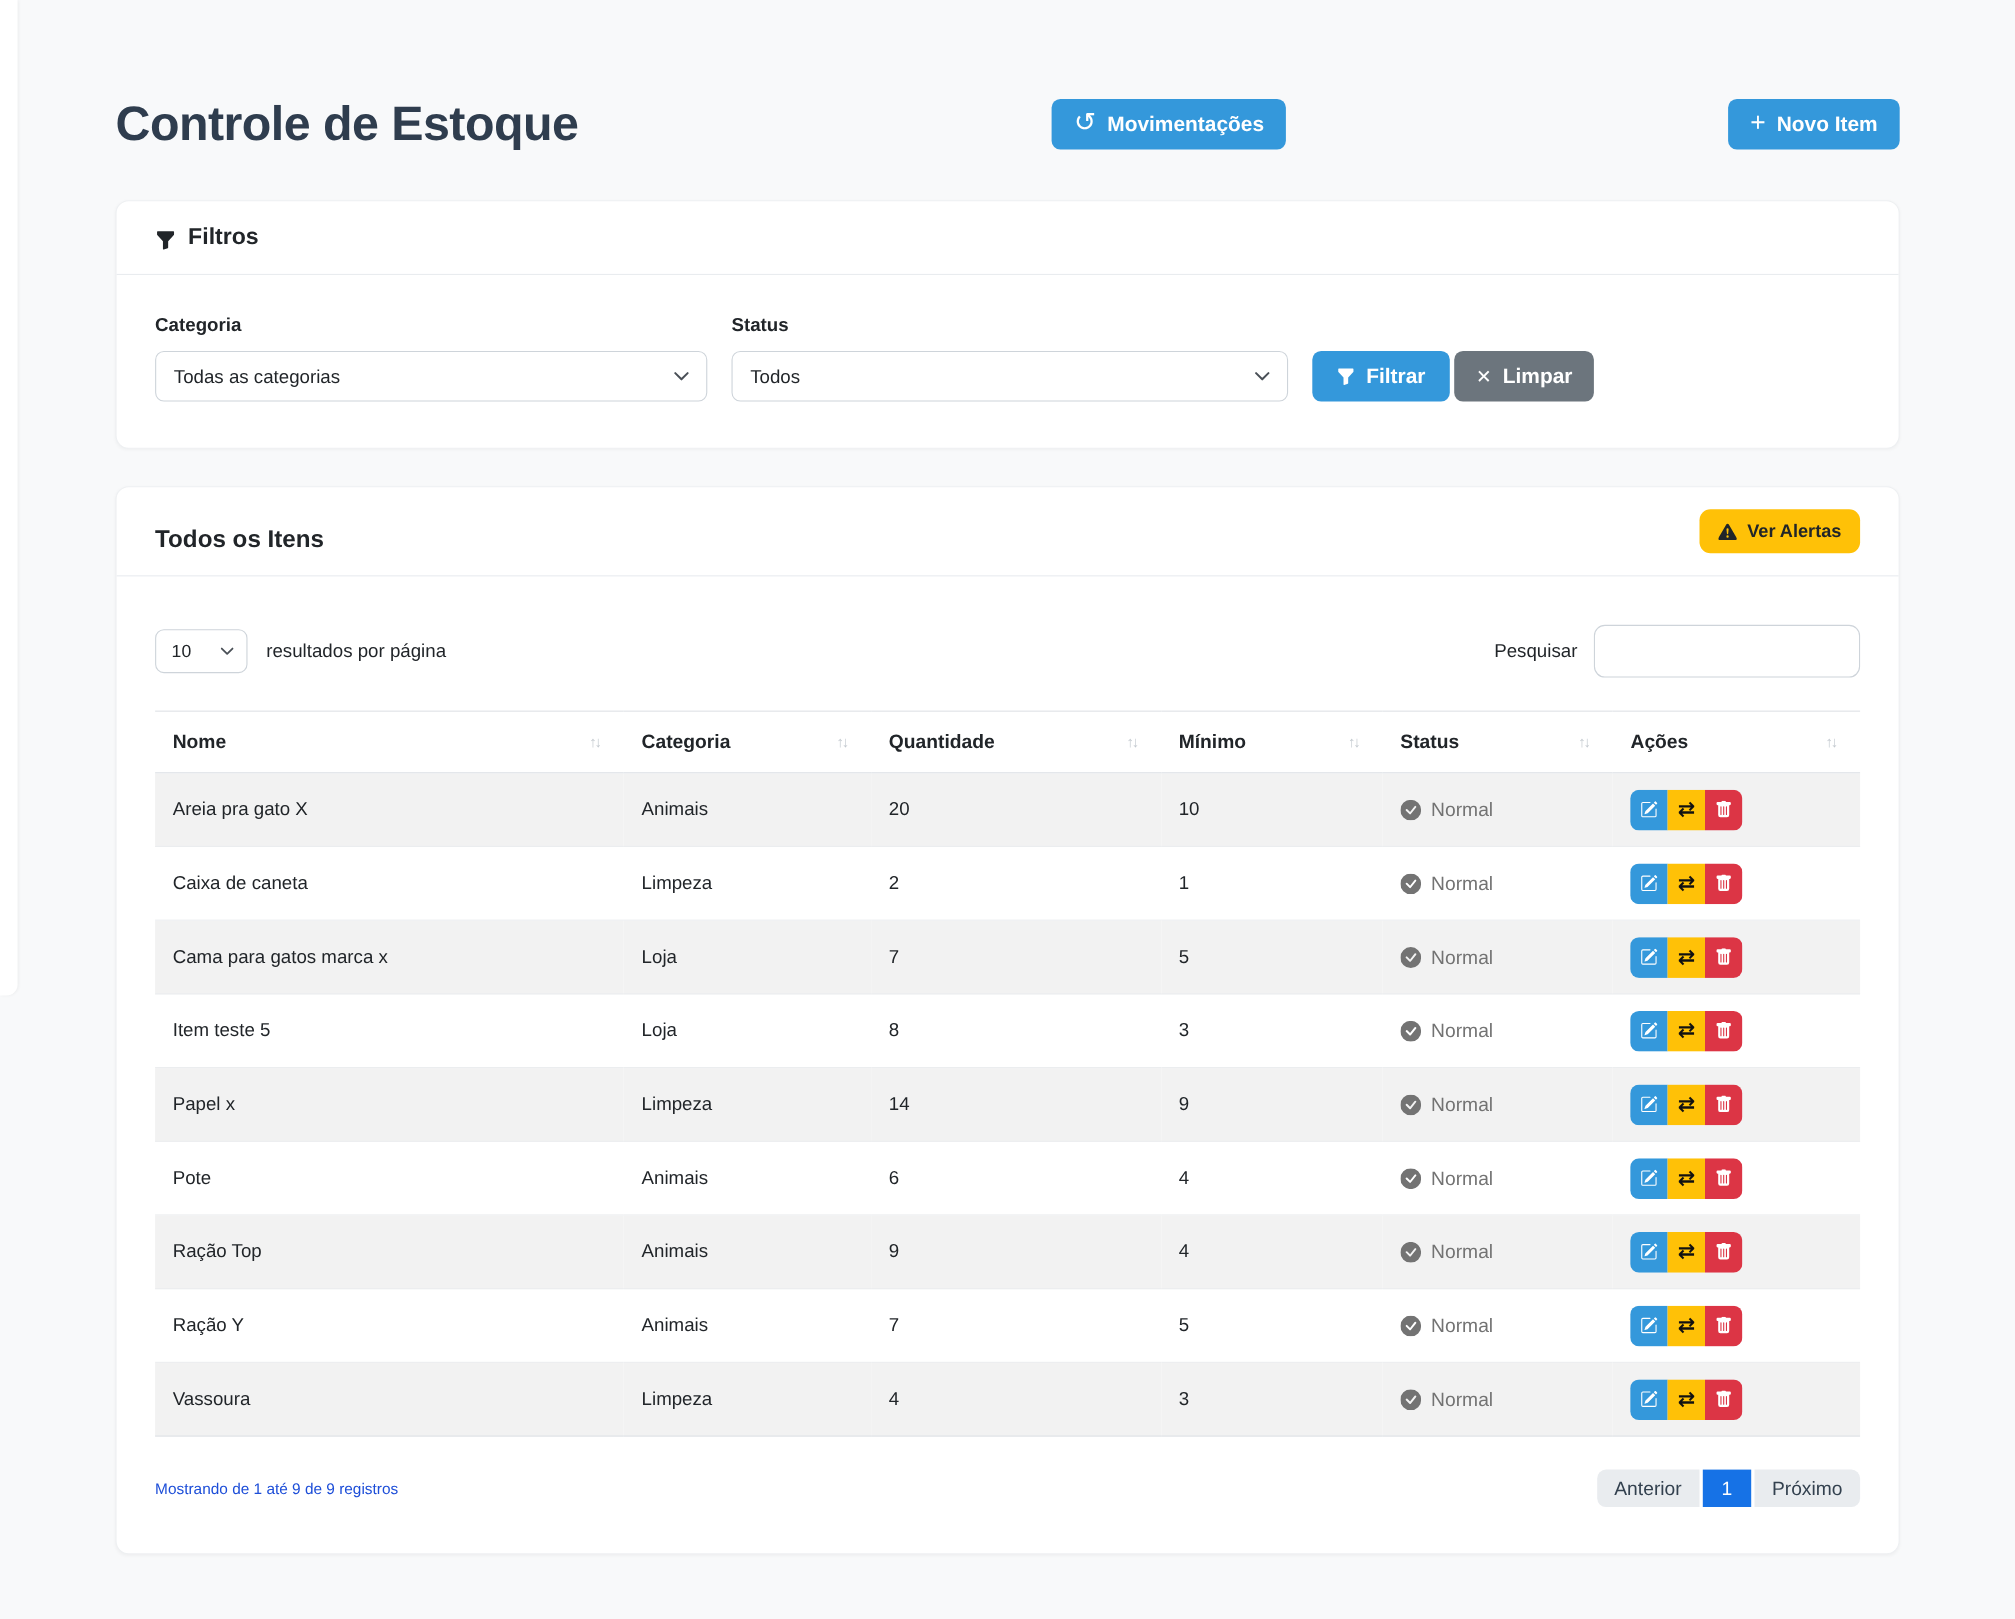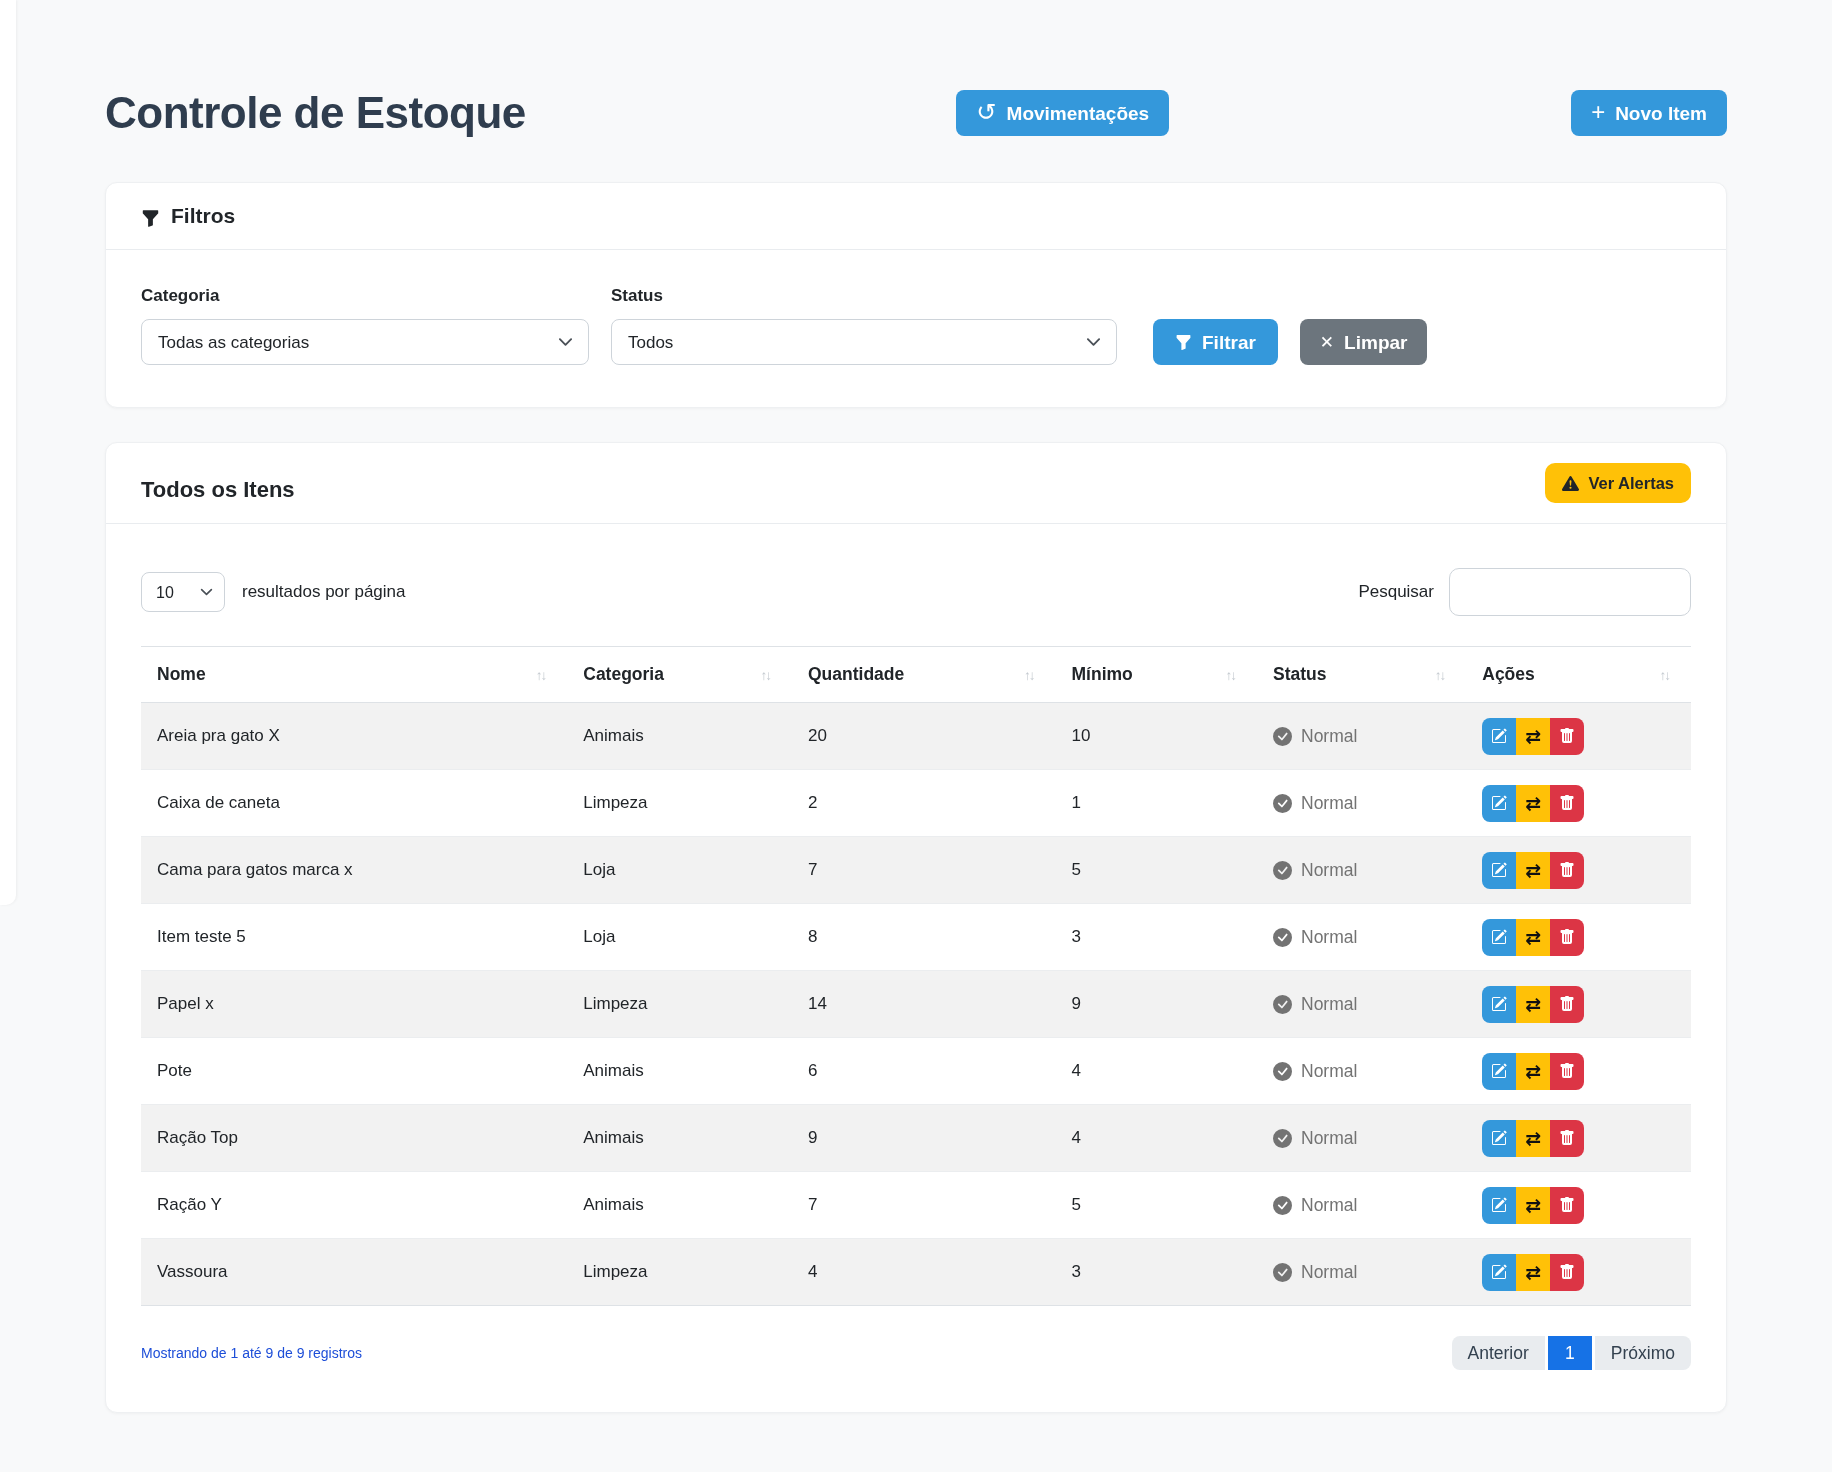--- a/index.html
+++ b/index.html
@@ -55,28 +55,28 @@
   .filters-body { padding: 36px 35px 42px; display: flex; align-items: flex-end; }
   .form-group { display: flex; flex-direction: column; }
   .form-group label { font-size: 17px; font-weight: 600; margin-bottom: 13px; }
   .select-wrap { position: relative; display: inline-block; }
   select {
     appearance: none; -webkit-appearance: none; -moz-appearance: none;
     background: #ffffff; border: 1px solid #ced4da; border-radius: 8px;
     font-family: inherit; font-size: 17px; color: #212529;
     padding: 0 44px 0 16px; height: 46px; width: 100%; cursor: pointer;
   }
-  .categoria-group .select-wrap { width: 448px; }
+  .categoria-group .select-wrap { width: 502px; }
   .status-group { margin-left: 22px; }
   .status-group .select-wrap { width: 506px; }
   .chevron {
     position: absolute; right: 16px; top: 50%; transform: translateY(-50%);
     pointer-events: none; color: #4a5057; display: flex;
   }
-  .filter-actions { display: flex; gap: 22px; margin-left: 36px; }
+  .filter-actions { display: flex; gap: 4px; margin-left: 22px; }
   .btn-filtrar { height: 46px; padding: 0 22px; font-size: 19px; }
   .btn-limpar { background: #6c757d; color: #fff; height: 46px; padding: 0 20px; font-size: 19px; }
   .close-glyph { font-size: 17px; font-weight: 400; }
 
   
   .items-card .card-header { justify-content: space-between; padding: 20px 35px; }
   .items-title { font-size: 22px; font-weight: 700; }
   .btn-alert {
     background: #ffc107; color: #212529; height: 40px; padding: 0 17px;
     border-radius: 10px; font-size: 16.5px; gap: 9px;

